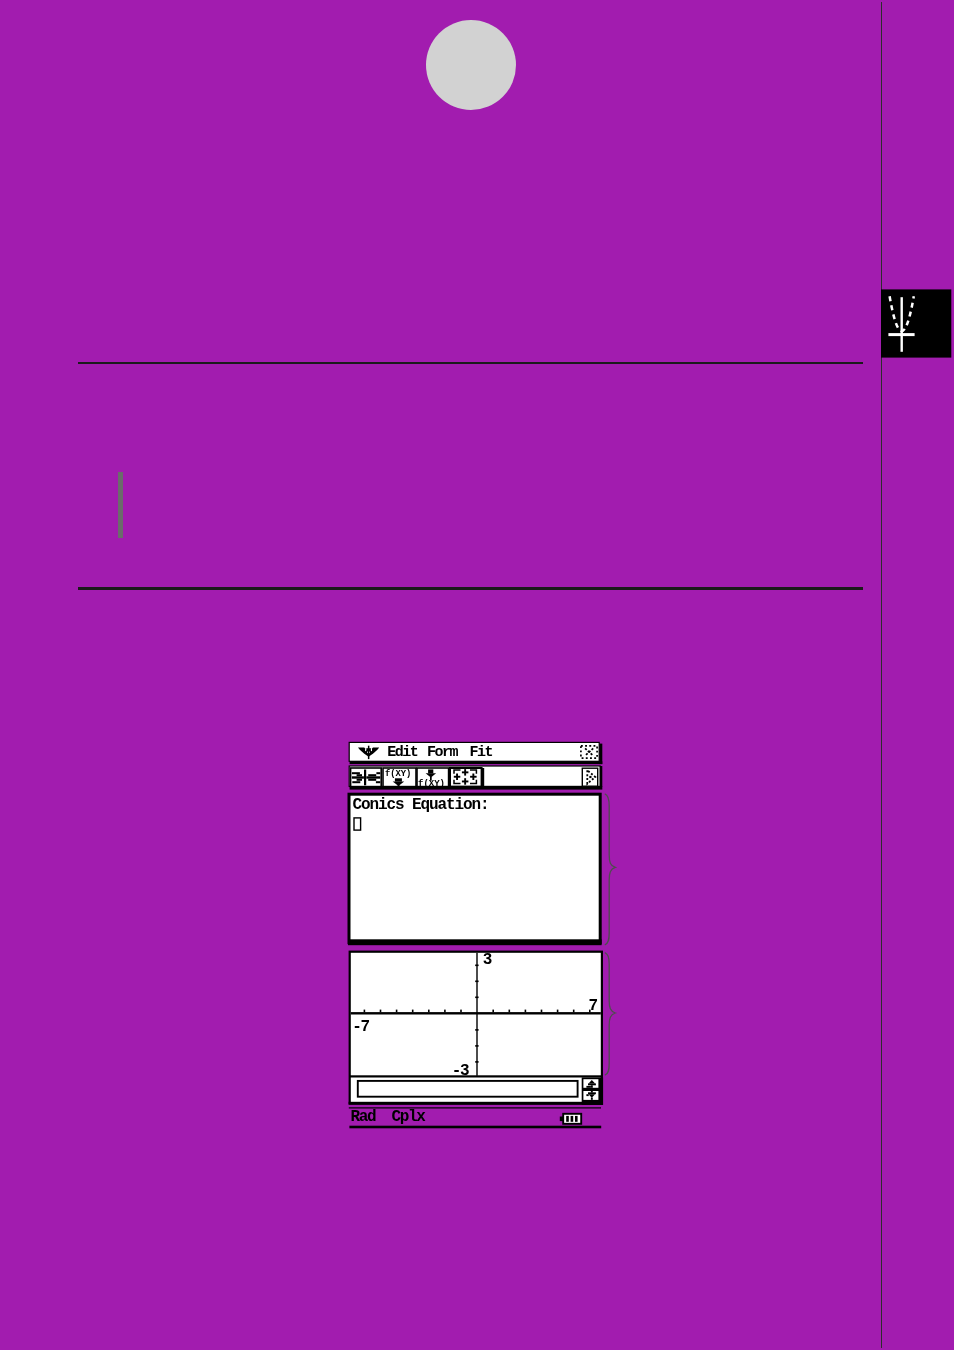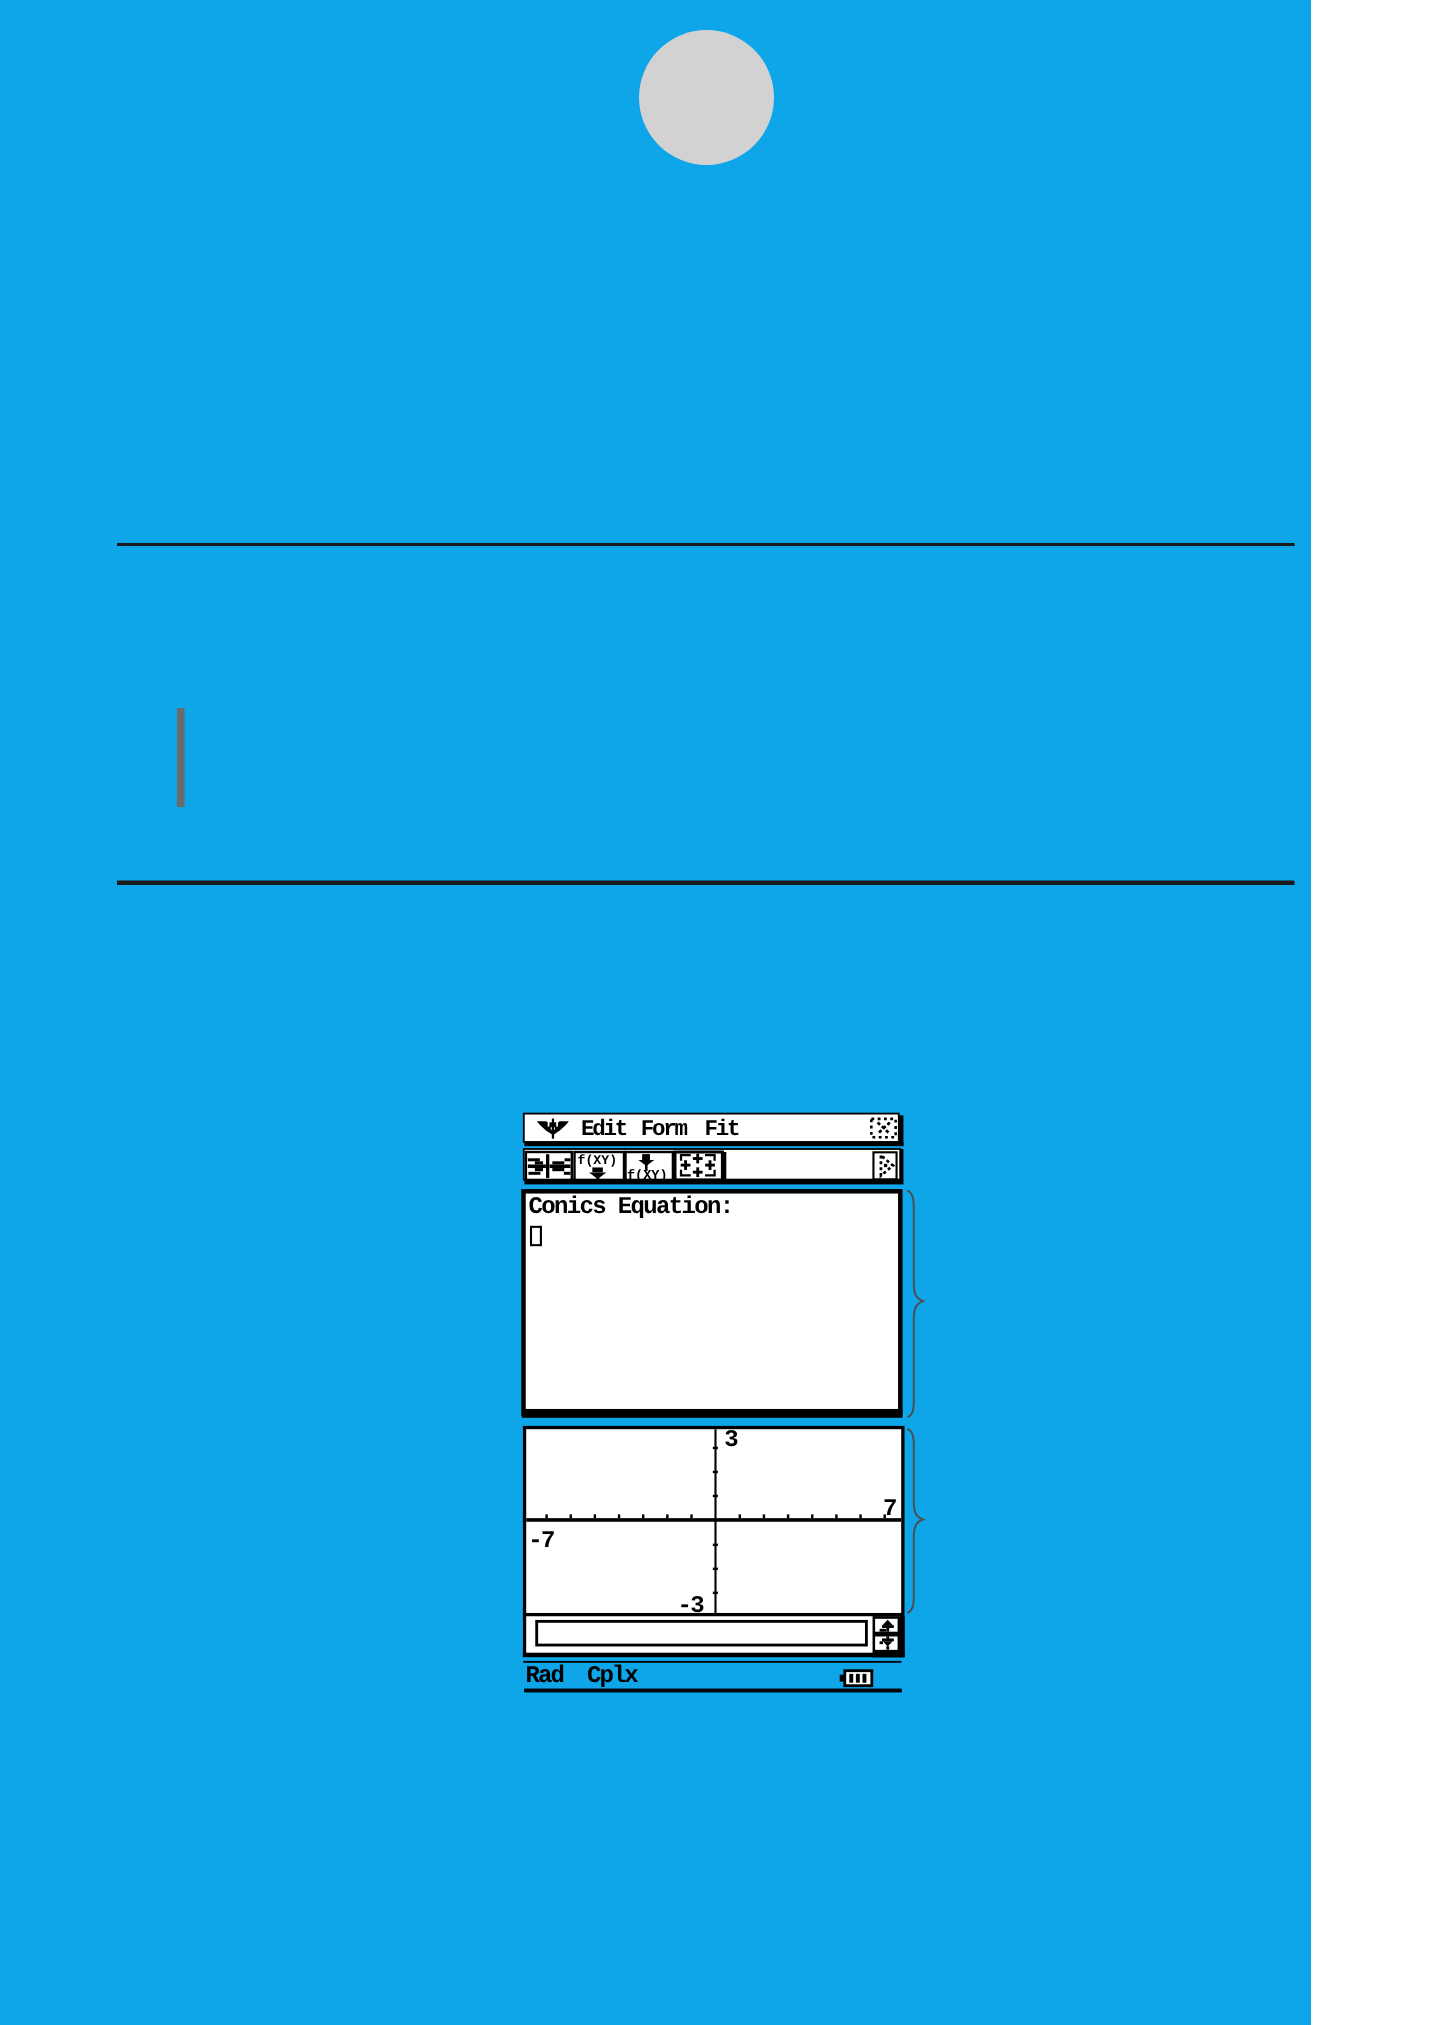--- a/index.html
+++ b/index.html
@@ -1,16 +1,16 @@
 <!DOCTYPE html>
 <html><head>
 <meta charset="utf-8">
 <style>
   html,body{margin:0;padding:0;background:#ffffff;}
-  #page{position:relative;width:874px;height:1350px;background:#0ea5e9;overflow:hidden;
+  #page{position:relative;width:954px;height:1350px;background:#a21caf;overflow:hidden;
         font-family:"Liberation Mono",monospace;text-align:center;}
   .abs{position:absolute;}
 </style>
 </head>
 <body>
 <div id="page">
 
   <div class="abs" style="left:426px;top:20px;width:90px;height:90px;border-radius:50%;background:#d2d2d2;"></div>
 
   <div class="abs" style="left:880.6px;top:2px;width:1.4px;height:1345.5px;background:#2d2d2d;"></div>

